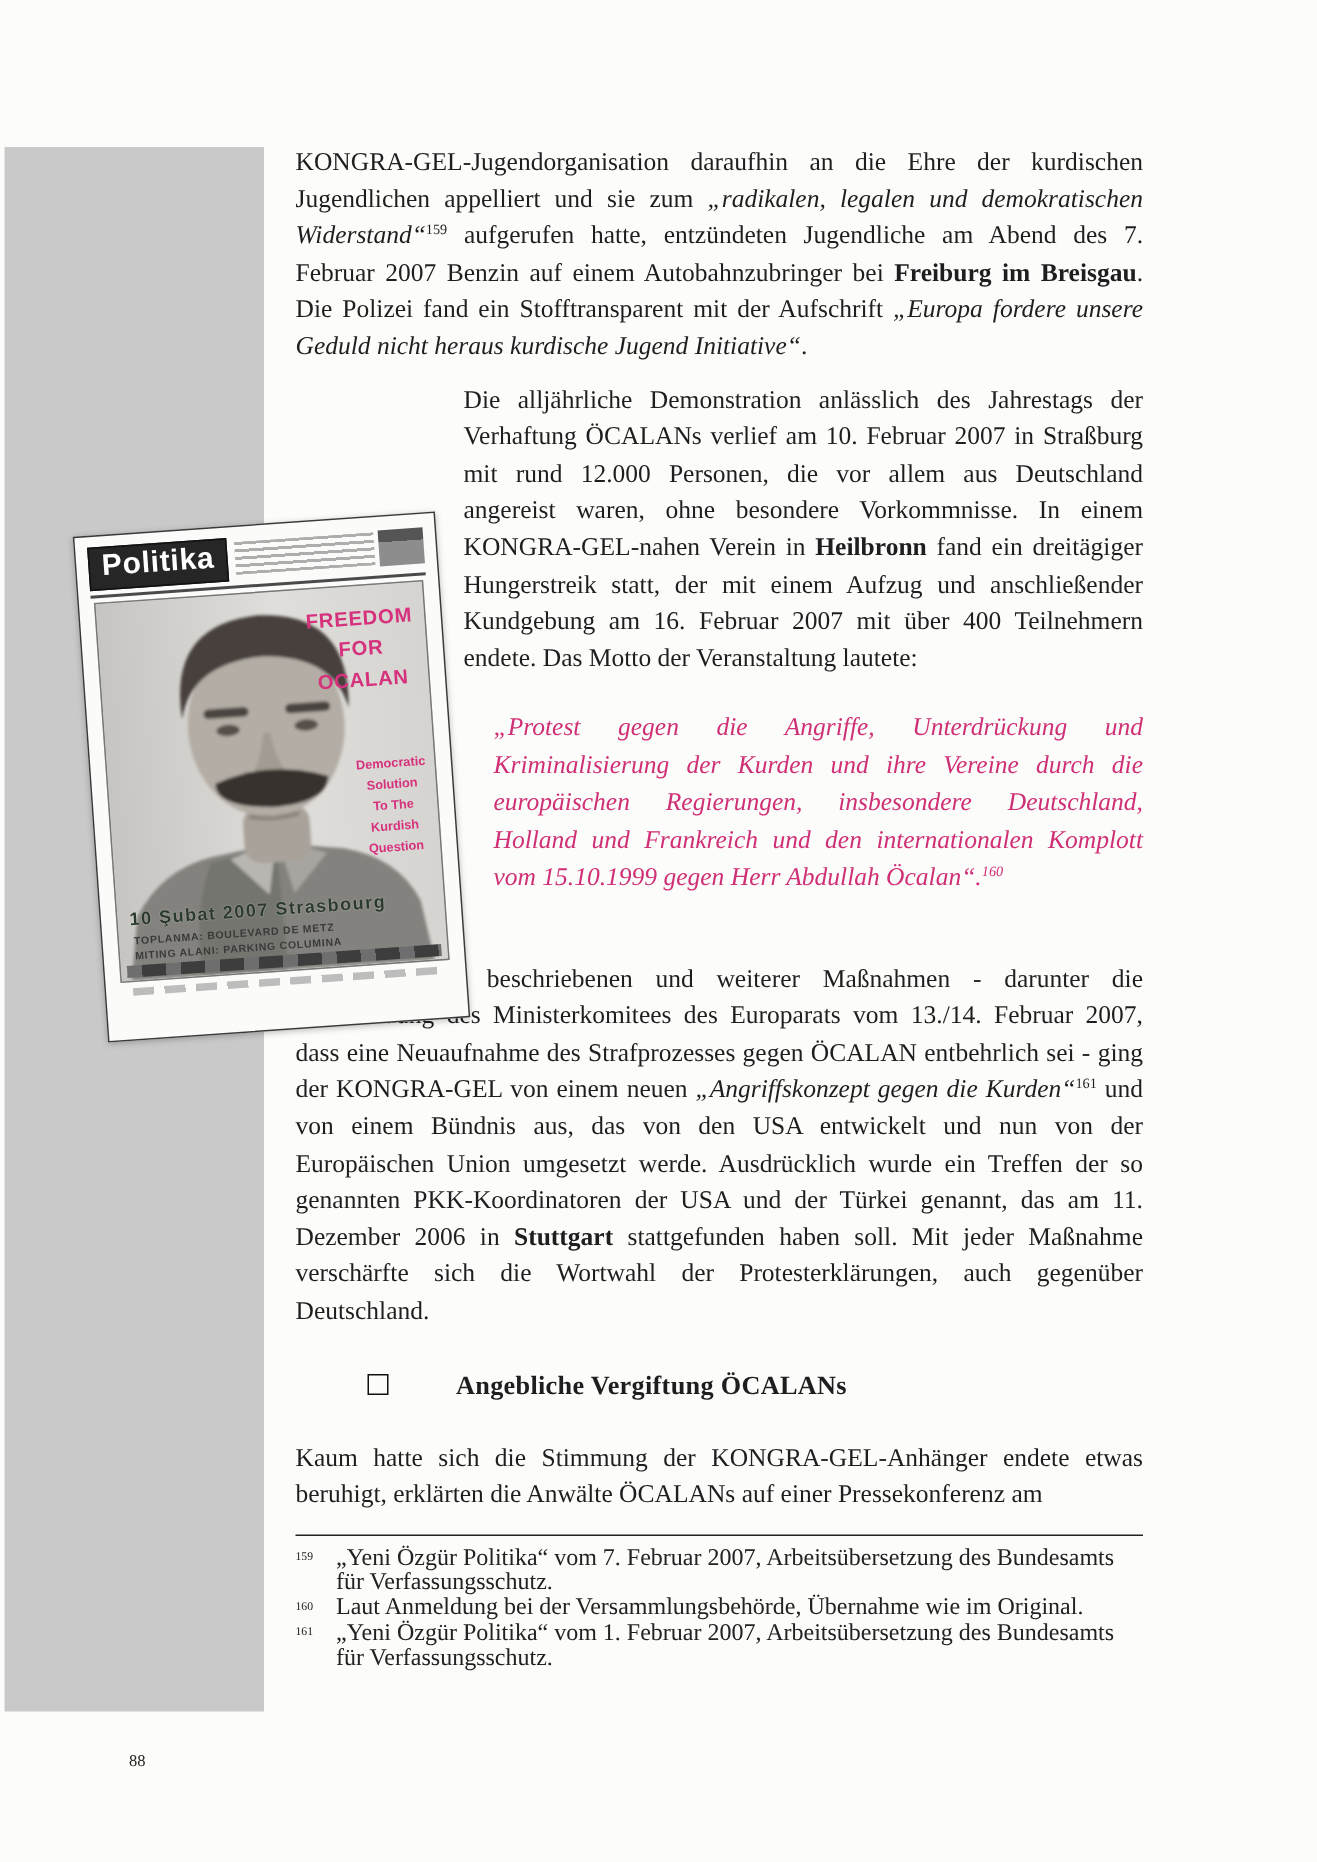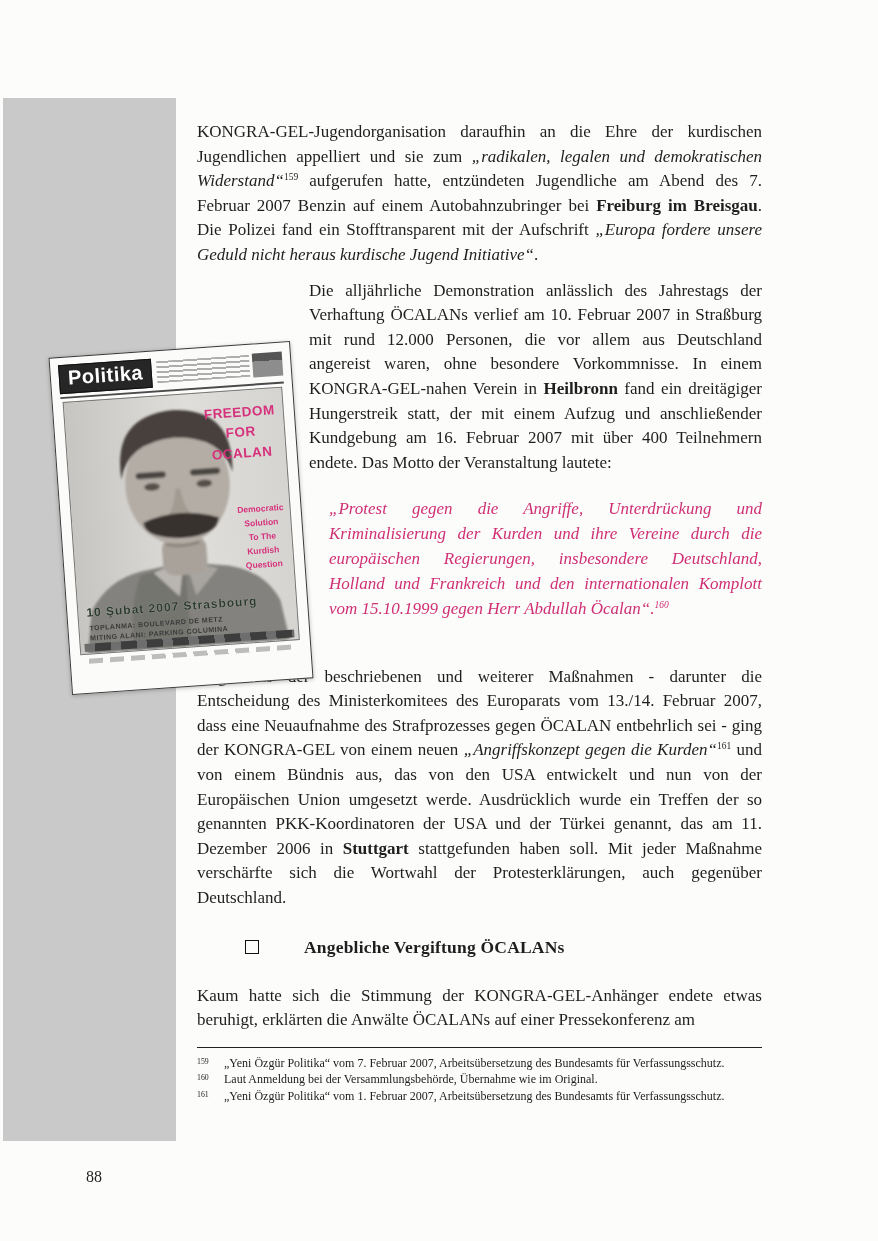--- a/index.html
+++ b/index.html
@@ -13,21 +13,21 @@
   }
   .page { position:relative; width:878px; height:1241px; }
 
   .sidebar-band {
     position:absolute; left:3px; top:98px;
     width:173px; height:1043px;
     background:#c9c9c9;
   }
 
   .main-column {
-    position:absolute; left:197px; top:120px; width:565px;
+    position:absolute; left:197px; top:96px; width:565px;
   }
 
   p.body-par {
     font-size:17px; line-height:24.6px;
     text-align:justify; margin:0;
     hyphens:auto; -webkit-hyphens:auto;
   }
   .it { font-style:italic; }
   .bd { font-weight:bold; }
   .sup {
@@ -64,25 +64,25 @@
   .footnote-rule {
     margin-top:14px;
     border-top:1.5px solid #222;
     padding-top:7px;
   }
   .fn-row { display:flex; color:#222; }
   .fn-num {
     width:27px; flex:0 0 auto;
     font-size:7.8px; padding-top:2px;
   }
-  .fn-text { flex:1; font-size:12px; line-height:16.8px; }
+  .fn-text { flex:1; font-size:16px; line-height:16.8px; }
 
   .page-number {
     position:absolute; left:86px; top:1168px;
-    font-size:16px; color:#222;
+    font-size:11px; color:#222;
   }
 
   
   .cover {
     position:absolute; left:60px; top:349px;
     width:240px; height:336px;
     transform:rotate(-4deg);
     background:#fbfbfa;
     border:1px solid #3a3a3a;
     box-shadow:0 1px 4px rgba(0,0,0,0.25);

